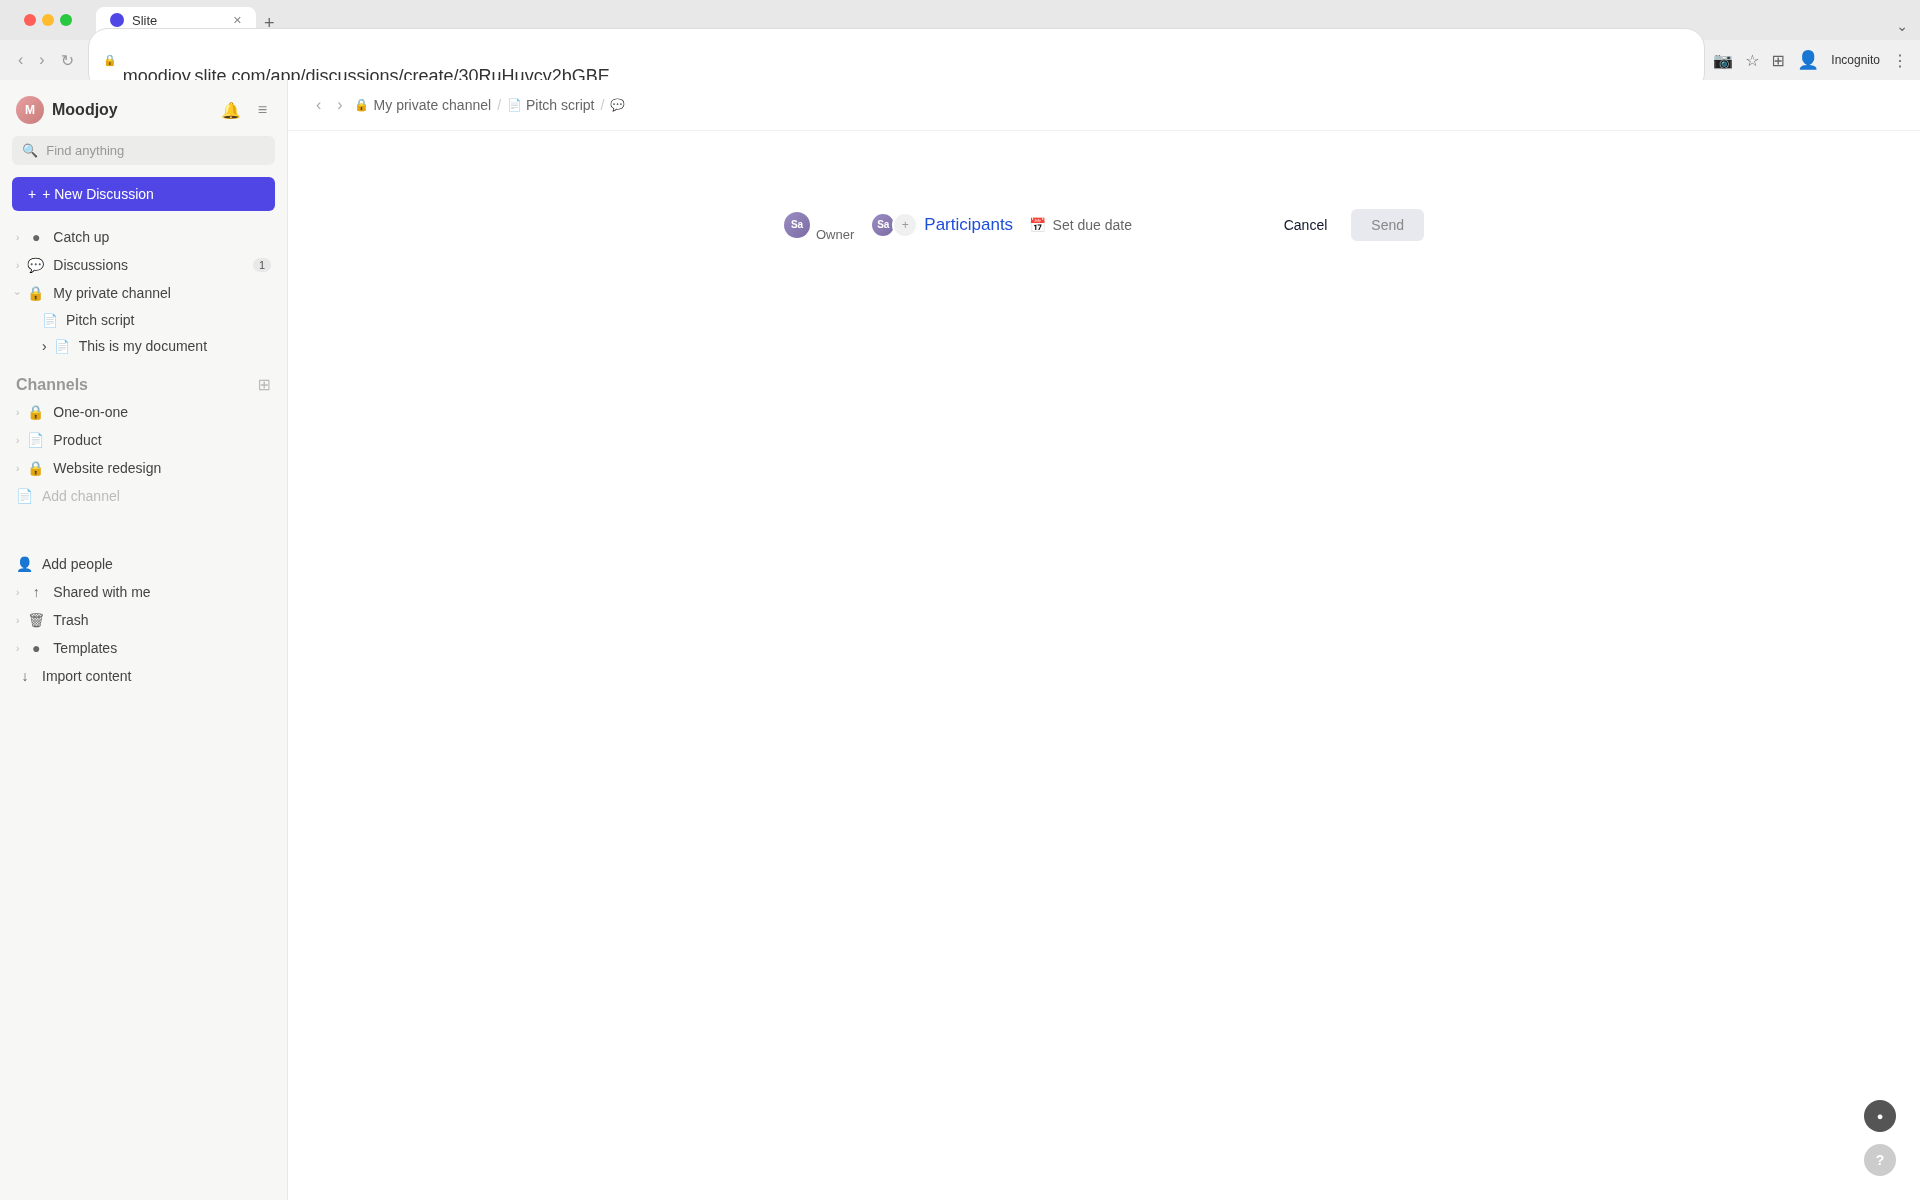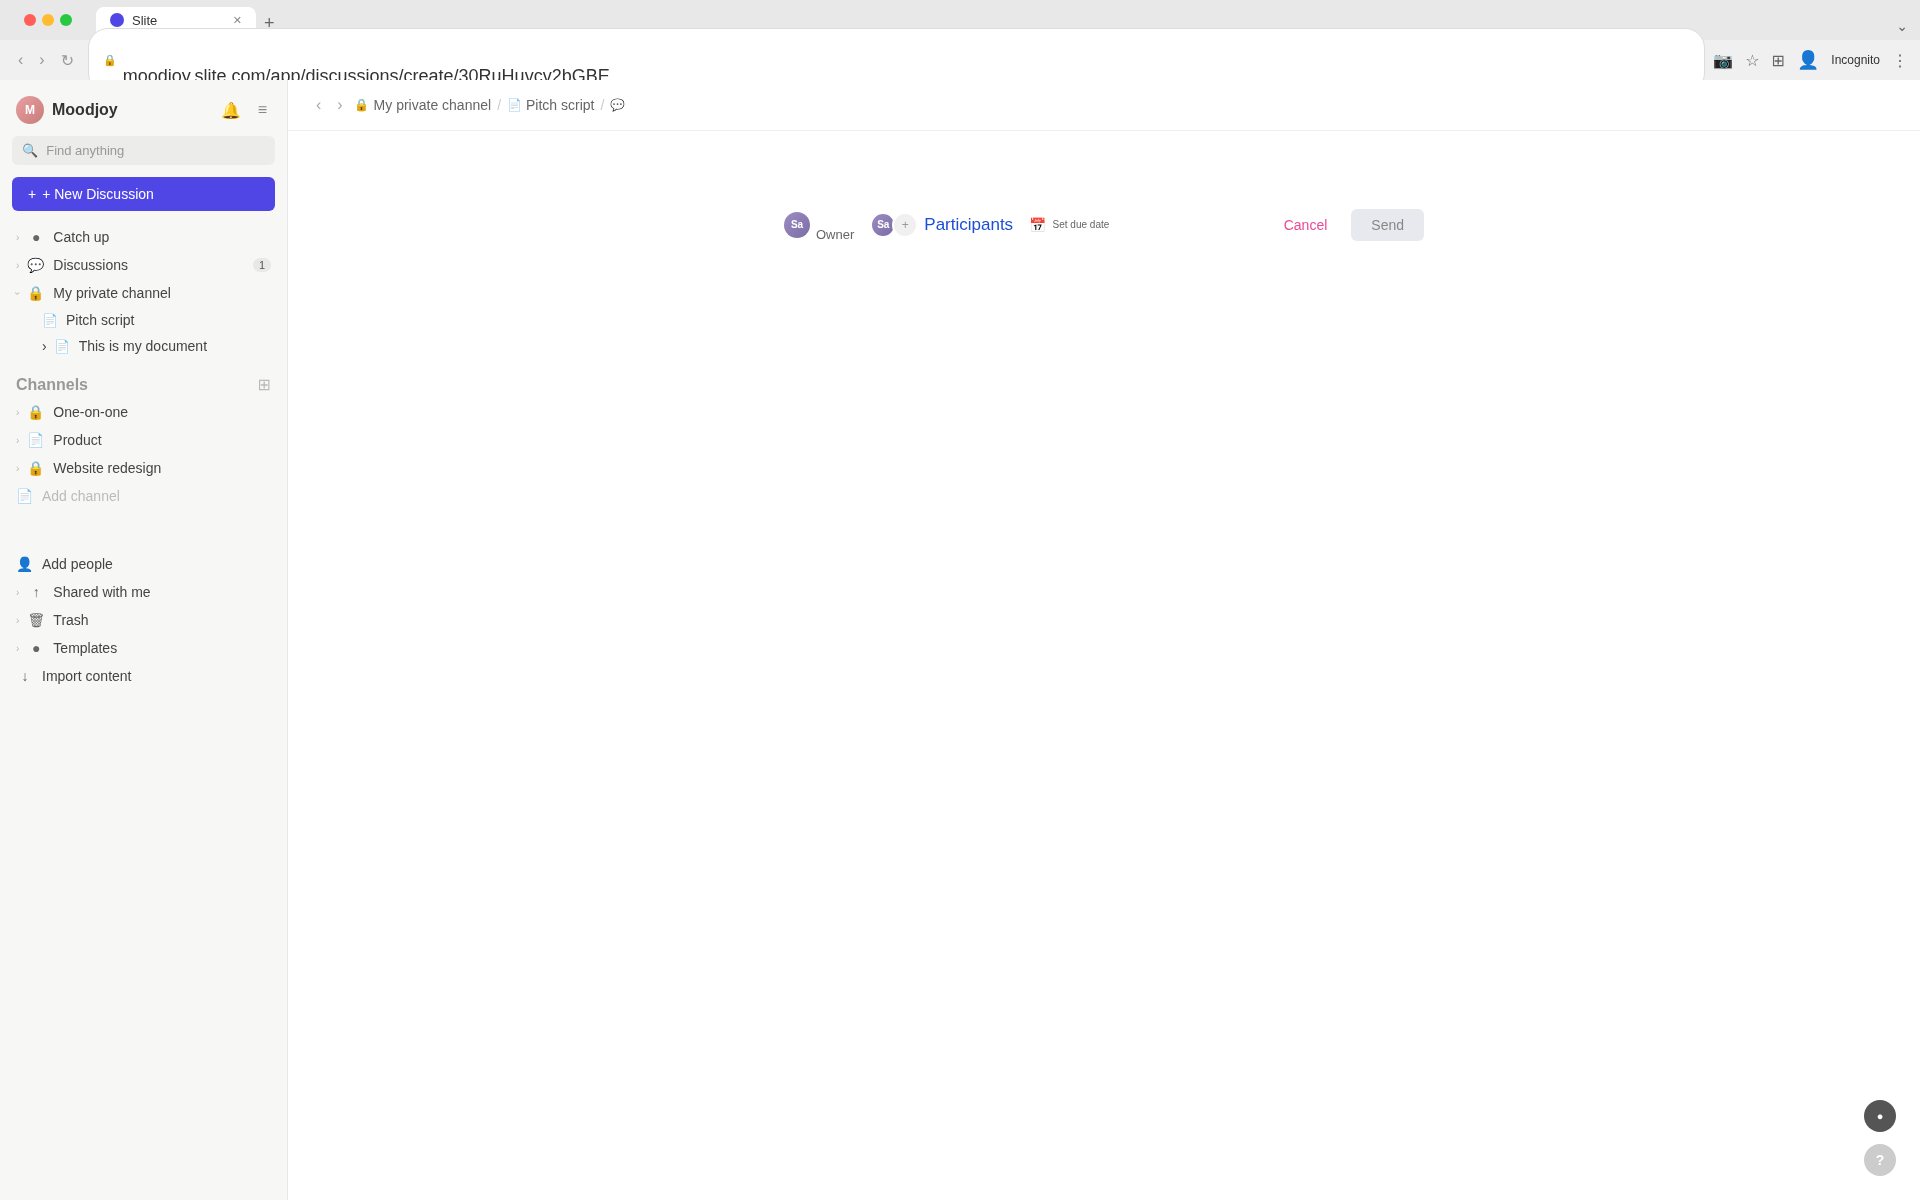--- a/index.html
+++ b/index.html
@@ -83,23 +83,23 @@
     .owner-section { display: flex; align-items: center; gap: 6px; }
     .avatar { width: 26px; height: 26px; border-radius: 50%; background: linear-gradient(135deg, #9b8dc4, #7b6da4); display: flex; align-items: center; justify-content: center; font-size: 10px; font-weight: 600; color: #fff; flex-shrink: 0; }
     .avatar-label { font-size: 13px; color: #666; margin-top: 20px; }
     .participants-section { display: flex; align-items: center; gap: 6px; }
     .participant-avatars { display: flex; }
     .participant-avatar { width: 26px; height: 26px; border-radius: 50%; background: linear-gradient(135deg, #9b8dc4, #7b6da4); display: flex; align-items: center; justify-content: center; font-size: 10px; font-weight: 600; color: #fff; border: 2px solid #fff; }
     .participant-add { width: 26px; height: 26px; border-radius: 50%; background: #f0f0f0; border: 2px solid #fff; display: flex; align-items: center; justify-content: center; font-size: 12px; color: #999; margin-left: -4px; }
     .participants-label { font-size: 17px; color: #1d4ed8; }
     .due-date-section { display: flex; align-items: center; gap: 6px; cursor: pointer; }
     .due-date-icon { font-size: 14px; color: #999; }
-    .due-date-label { font-size: 10px; color: #666; }
+    .due-date-label { font-size: 14px; color: #666; }
     .footer-actions { margin-left: auto; display: flex; gap: 8px; }
-    .cancel-btn { background: none; border: none; color: #ec4899; font-size: 14px; cursor: pointer; padding: 8px 16px; border-radius: 6px; text-align: center; }
+    .cancel-btn { background: none; border: none; color: #0f172a; font-size: 14px; cursor: pointer; padding: 8px 16px; border-radius: 6px; text-align: center; }
     .send-btn { background: #e8e8ef; border: none; color: #888; font-size: 14px; font-weight: 500; cursor: pointer; padding: 8px 20px; border-radius: 6px; }
 
     
     .help-btn { position: fixed; bottom: 24px; right: 24px; width: 32px; height: 32px; background: #ccc; border-radius: 50%; display: flex; align-items: center; justify-content: center; color: #fff; font-size: 14px; cursor: pointer; font-weight: 600; }
     .circle-btn { position: fixed; bottom: 68px; right: 24px; width: 32px; height: 32px; background: #555; border-radius: 50%; display: flex; align-items: center; justify-content: center; color: #fff; font-size: 11px; cursor: pointer; }
   </style>
 </head>
 <body>
 
 <div class="browser-chrome">

